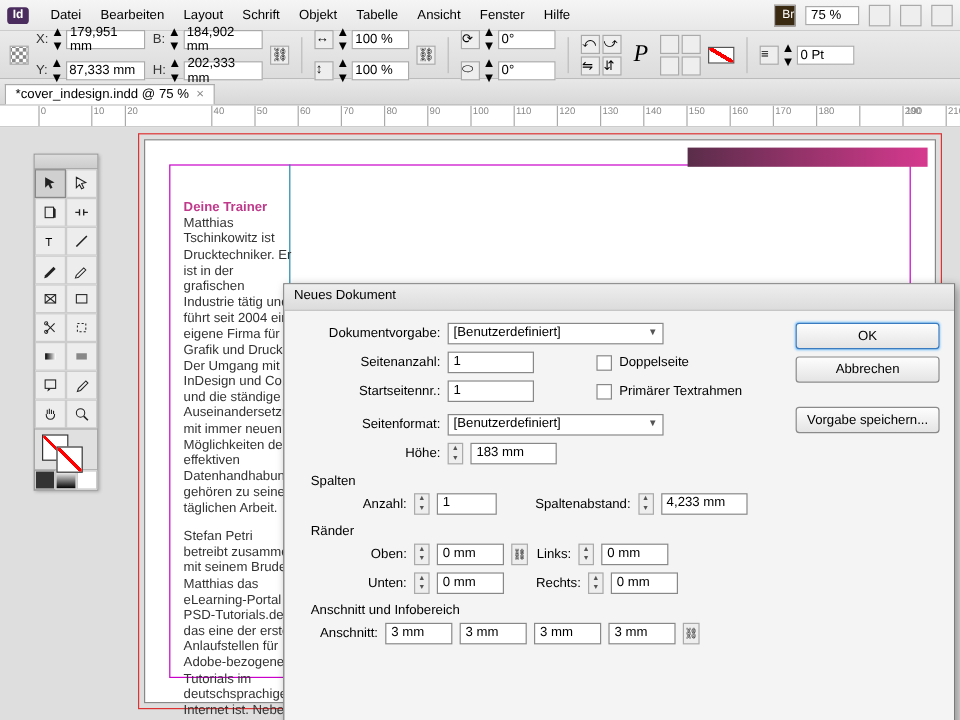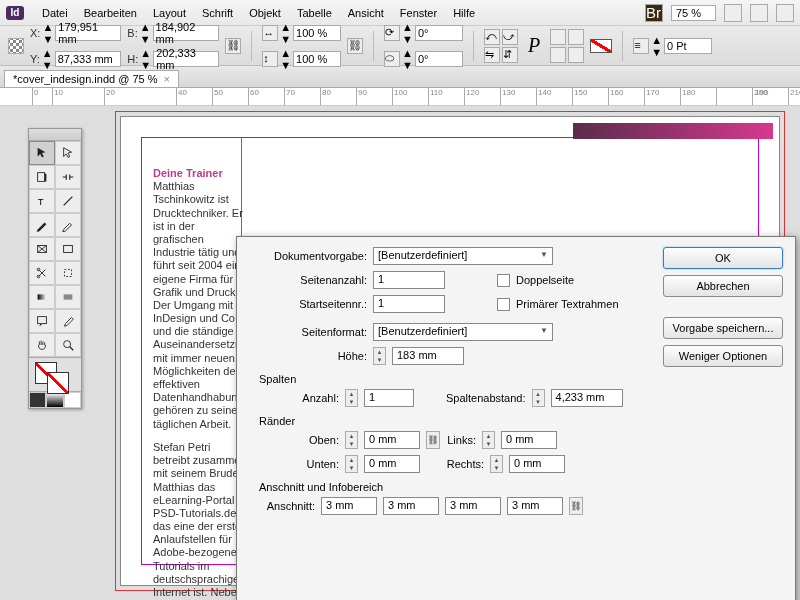--- a/index.html
+++ b/index.html
@@ -76,21 +76,21 @@
   <div class="mi">Datei</div>
   <div class="mi">Bearbeiten</div>
   <div class="mi">Layout</div>
   <div class="mi">Schrift</div>
   <div class="mi">Objekt</div>
   <div class="mi">Tabelle</div>
   <div class="mi">Ansicht</div>
   <div class="mi">Fenster</div>
   <div class="mi">Hilfe</div>
   <div class="right">
-    <div class="ic" style="background:#3b2a12;color:#fff;text-align:left;line-height:16px;font-size:15px">Br</div>
+    <div class="ic" style="background:#3b2a12;color:#fff;text-align:right;line-height:16px;font-size:10px">Br</div>
     <div class="zoomsel">75 %</div>
     <div class="ic"></div>
     <div class="ic"></div>
     <div class="ic"></div>
   </div>
 </div>
 
 <div class="ctrlbar">
   <div class="ic2" style="background:repeating-conic-gradient(#888 0 25%,#fff 0 50%) 50%/6px 6px"></div>
   <div class="grp">
@@ -178,21 +178,21 @@
 
 <div class="tabbar">
   <div class="tab">
     <span>*cover_indesign.indd @ 75 %</span>
     <span class="x">×</span>
   </div>
 </div>
 
 <div class="ruler-h" id="ruler">
     <div class="tick" style="left: 32px;">0</div>
-    <div class="tick" style="left: 52px;">10</div>
+    <div class="tick" style="left: 76px;">10</div>
     <div class="tick" style="left: 104px;">20</div>
     <div class="tick" style="left: 140px; margin-top: 39px;">30</div>
     <div class="tick" style="left: 176px;">40</div>
     <div class="tick" style="left: 212px;">50</div>
     <div class="tick" style="left: 248px;">60</div>
     <div class="tick" style="left: 284px;">70</div>
     <div class="tick" style="left: 320px;">80</div>
     <div class="tick" style="left: 356px;">90</div>
     <div class="tick" style="left: 392px;">100</div>
     <div class="tick" style="left: 428px;">110</div>
@@ -335,20 +335,21 @@
       <div class="bg"></div>
     </div>
     <div class="modes">
       <div style="background:#333"></div>
       <div style="background:linear-gradient(#fff,#000)"></div>
       <div style="background:#fff"></div>
     </div>
   </div>
 
   <div class="dialog">
+    <div class="titlebar">Neues Dokument</div>
     <div class="body">
       <div class="form">
         <div class="frow">
             <span class="lbl">Dokumentvorgabe:</span>
             <span class="sel">[Benutzerdefiniert]</span>
           </div>
         <div class="frow">
           <span class="lbl">Seitenanzahl:</span>
           <span class="num">1</span>
           <span style="width:40px"></span>
@@ -452,17 +453,16 @@
             <span class="num" style="width:56px">3 mm</span>
             <span class="lockic">⛓</span>
           </div>
         </div>
       </div>
       <div class="btns">
         <div class="btn primary">OK</div>
         <div class="btn">Abbrechen</div>
         <div style="height:8px"></div>
         <div class="btn">Vorgabe speichern...</div>
-        <div class="btn">Weniger Optionen</div>
       </div>
     </div>
   </div>
 </div>
 
 </body></html>

